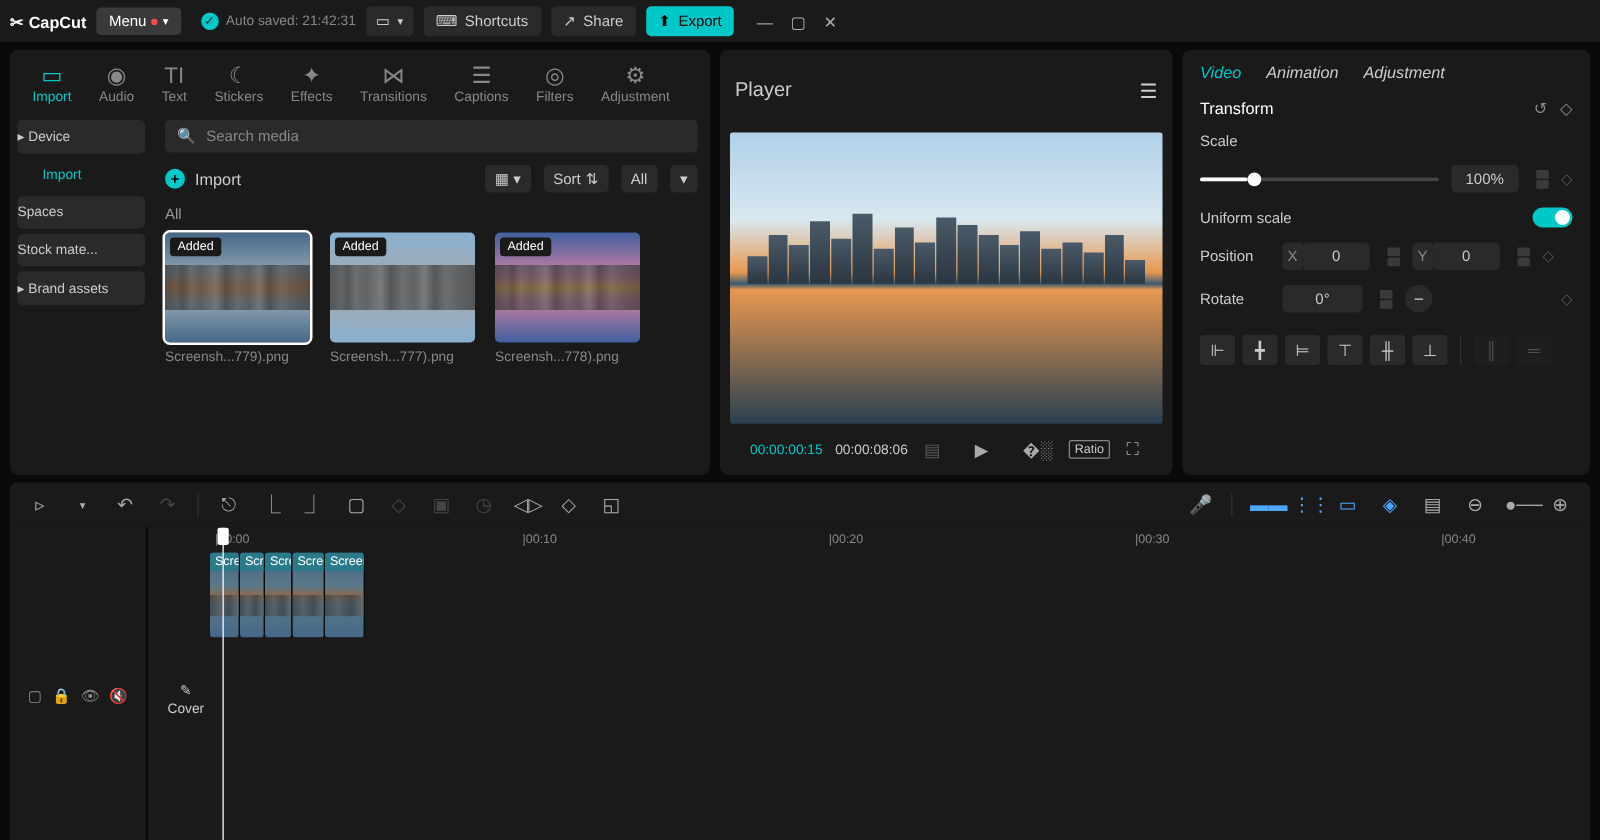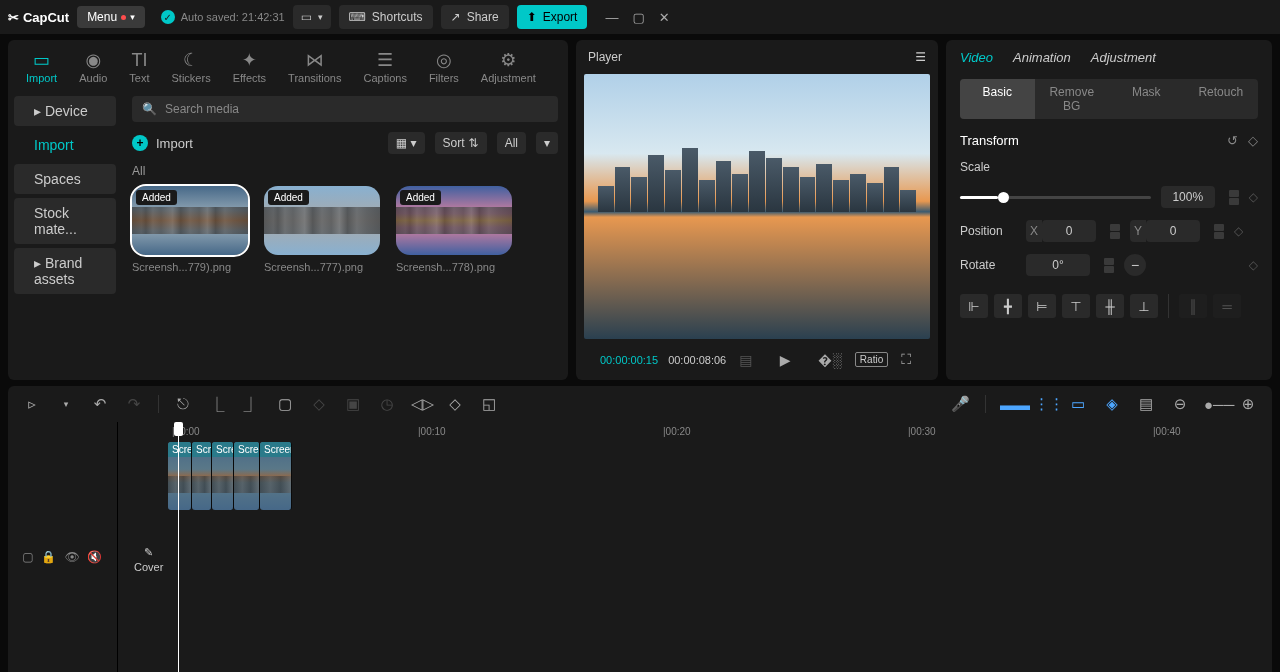--- a/index.html
+++ b/index.html
@@ -22,44 +22,44 @@
 .main { display: flex; height: 346px; gap: 8px; padding: 6px 8px 0 8px; background: #0a0a0a; }
 
 
 .left-panel { width: 560px; background: #1a1a1a; border-radius: 6px; display: flex; flex-direction: column; }
 .top-tabs { display: flex; padding: 6px 8px 0 8px; gap: 2px; }
 .top-tab { display: flex; flex-direction: column; align-items: center; padding: 4px 10px; color: #888; font-size: 11px; gap: 2px; border-radius: 4px; }
 .top-tab.active { color: #00c8c8; }
 .top-tab-icon { font-size: 18px; height: 20px; display: flex; align-items: center; }
 .left-body { display: flex; flex: 1; overflow: hidden; }
 .left-sidebar { width: 114px; padding: 8px 6px; display: flex; flex-direction: column; gap: 4px; }
-.ls-item { padding: 7px 20px; border-radius: 4px; font-size: 14px; color: #ccc; }
+.ls-item { padding: 7px 0; border-radius: 4px; font-size: 11px; color: #ccc; }
 .ls-item.active { background: #2a2a2a; }
 .ls-item.sub { color: #00c8c8; padding-left: 20px; }
 .left-content { flex: 1; padding: 8px 10px; display: flex; flex-direction: column; }
 .search-bar { background: #2a2a2a; border-radius: 4px; padding: 6px 10px; display: flex; align-items: center; gap: 8px; color: #888; font-size: 12px; }
 .import-row { display: flex; align-items: center; justify-content: space-between; margin-top: 10px; }
 .import-btn { display: flex; align-items: center; gap: 8px; font-size: 13px; color: #ccc; }
 .plus-circle { width: 16px; height: 16px; border-radius: 50%; background: #00c8c8; color: #000; display: flex; align-items: center; justify-content: center; font-size: 12px; font-weight: bold; }
 .sort-controls { display: flex; gap: 10px; align-items: center; font-size: 12px; color: #ccc; }
 .sc-item { background: #2a2a2a; padding: 4px 8px; border-radius: 4px; display: flex; align-items: center; gap: 4px; }
 .all-label { margin: 10px 0 8px 0; font-size: 12px; color: #999; }
 .media-grid { display: flex; gap: 16px; }
 .media-item { width: 116px; }
-.media-thumb { width: 116px; height: 69px; border-radius: 14px; position: relative; background: linear-gradient(180deg, #466888 0%, #8aa0b0 35%, #d08040 50%, #8aa0b0 65%, #466888 100%); overflow: hidden; }
+.media-thumb { width: 116px; height: 88px; border-radius: 4px; position: relative; background: linear-gradient(180deg, #466888 0%, #8aa0b0 35%, #d08040 50%, #8aa0b0 65%, #466888 100%); overflow: hidden; }
 .media-thumb.selected { outline: 2px solid #fff; }
 .media-thumb.t2 { background: linear-gradient(180deg, #88b0d0 0%, #aaa 50%, #88b0d0 100%); }
 .media-thumb.t3 { background: linear-gradient(180deg, #4060a0 0%, #d080a0 40%, #ffb050 50%, #d080a0 60%, #4060a0 100%); }
 .skyline { position: absolute; left: 0; right: 0; top: 30%; height: 40%; background: linear-gradient(90deg, #333 0%, #444 8%, #333 12%, #555 18%, #444 25%, #666 35%, #333 42%, #555 50%, #444 58%, #666 65%, #333 72%, #555 80%, #444 88%, #333 100%); opacity: 0.7; }
 .added-badge { position: absolute; top: 4px; left: 4px; background: #1a1a1a; color: #fff; font-size: 10px; padding: 2px 6px; border-radius: 3px; }
 .media-name { font-size: 11px; color: #888; margin-top: 6px; white-space: nowrap; overflow: hidden; text-overflow: ellipsis; }
 
 
 .player-panel { width: 362px; background: #1a1a1a; border-radius: 6px; display: flex; flex-direction: column; }
-.player-header { display: flex; justify-content: space-between; align-items: center; padding: 10px 12px; font-size: 12px; color: #ccc; }
+.player-header { display: flex; justify-content: space-between; align-items: center; padding: 23px 12px; font-size: 16px; color: #ccc; }
 .player-view { flex: 1; margin: 0 8px; border-radius: 2px; position: relative; background: linear-gradient(180deg, #b0d0e8 0%, #d8e8f0 30%, #e89850 48%, #3a5a70 52%, #e89850 54%, #2a4050 100%); overflow: hidden; }
 .player-skyline { position: absolute; left: 0; right: 0; top: 28%; height: 24%; display: flex; align-items: flex-end; gap: 1px; padding: 0 4%; }
 .pb { background: linear-gradient(180deg, #4a5a68, #2a3640); flex: 1; }
 .player-controls { display: flex; align-items: center; padding: 8px 24px; gap: 10px; font-size: 11px; }
 .time-current { color: #00c8c8; }
 .time-total { color: #ccc; }
 .pc-spacer { flex: 1; }
 .pc-icon { color: #aaa; font-size: 14px; padding: 3px; }
 .ratio-badge { border: 1px solid #888; padding: 1px 4px; font-size: 10px; border-radius: 2px; color: #ccc; }
 
@@ -286,26 +286,20 @@
       <span class="pc-icon">⛶</span>
     </div>
   </div>
 
   <div class="right-panel">
     <div class="rp-tabs">
       <span class="rp-tab active">Video</span>
       <span class="rp-tab">Animation</span>
       <span class="rp-tab">Adjustment</span>
     </div>
-    <div class="rp-subtabs">
-      <div class="rp-subtab active">Basic</div>
-      <div class="rp-subtab">Remove BG</div>
-      <div class="rp-subtab">Mask</div>
-      <div class="rp-subtab">Retouch</div>
-    </div>
     <div class="rp-section-title">
       <span>Transform</span>
       <span style="display:flex;gap:10px;color:#888;">
         <span>↺</span>
         <span>◇</span>
       </span>
     </div>
     <div class="rp-row">
       <span class="rp-label">Scale</span>
     </div>
@@ -313,20 +307,26 @@
       <div class="slider-track">
         <div class="slider-fill" style="width:20%"></div>
         <div class="slider-thumb" style="left:20%"></div>
       </div>
       <div class="num-input">100%</div>
       <div class="num-stepper">
           <div class="stepper-btn"></div>
           <div class="stepper-btn"></div>
         </div>
       <span style="color:#555;">◇</span>
+    </div>
+    <div class="rp-row">
+      <span>Uniform scale</span>
+      <div class="toggle">
+          <div class="toggle-thumb"></div>
+        </div>
     </div>
     <div class="rp-row">
       <span class="rp-label">Position</span>
       <span class="pos-label">X</span>
       <div class="num-input">0</div>
       <div class="num-stepper">
           <div class="stepper-btn"></div>
           <div class="stepper-btn"></div>
         </div>
       <span class="pos-label">Y</span>

